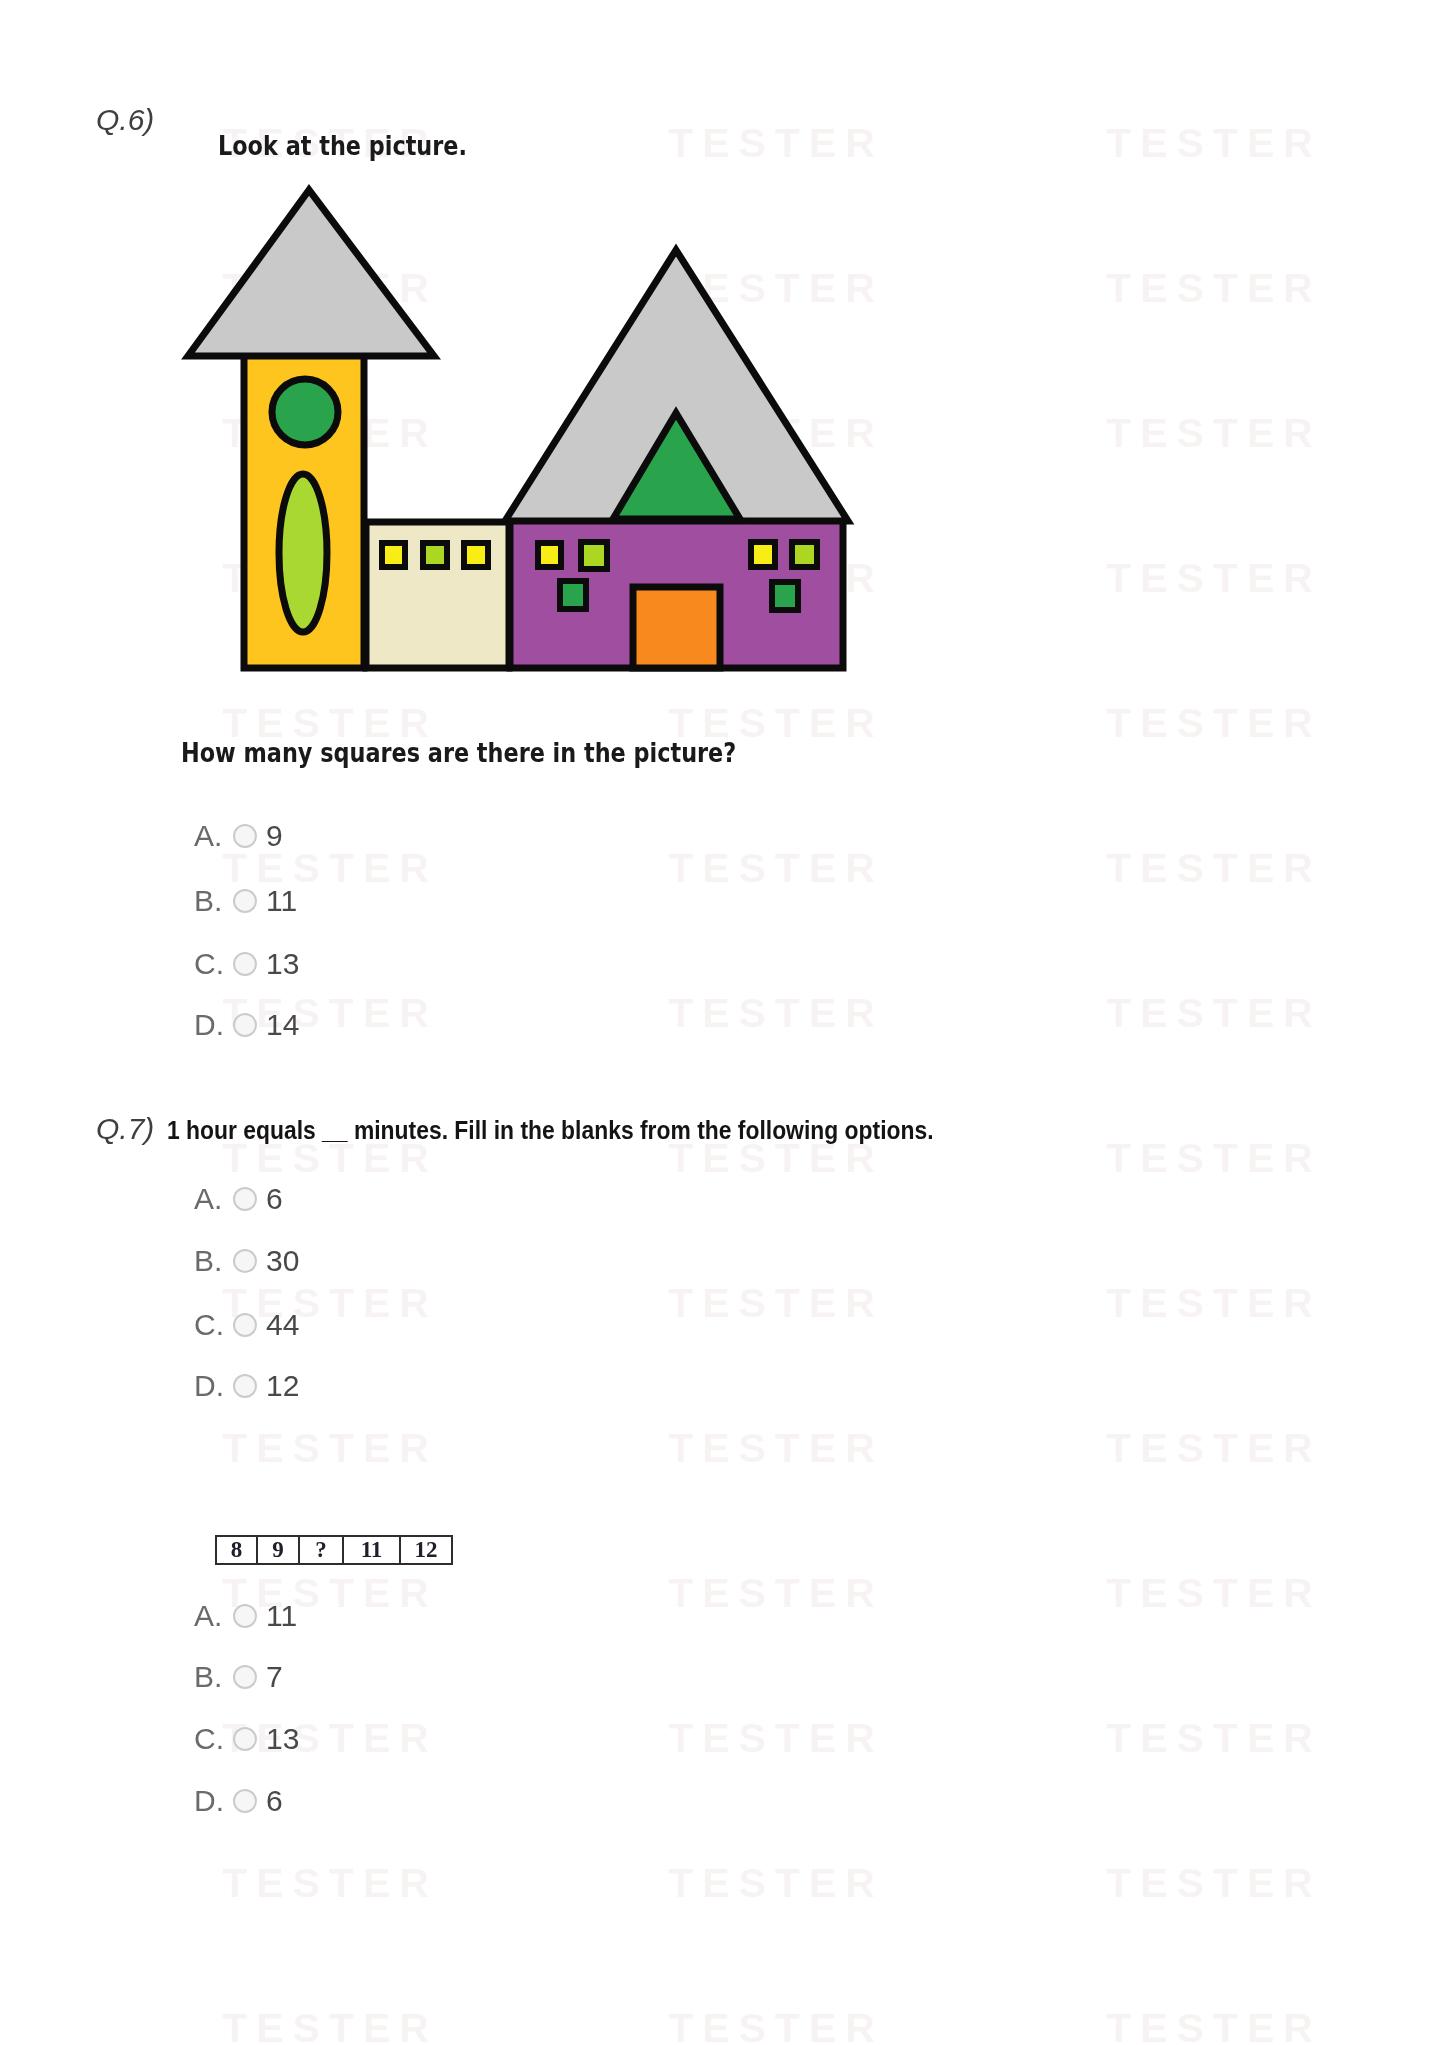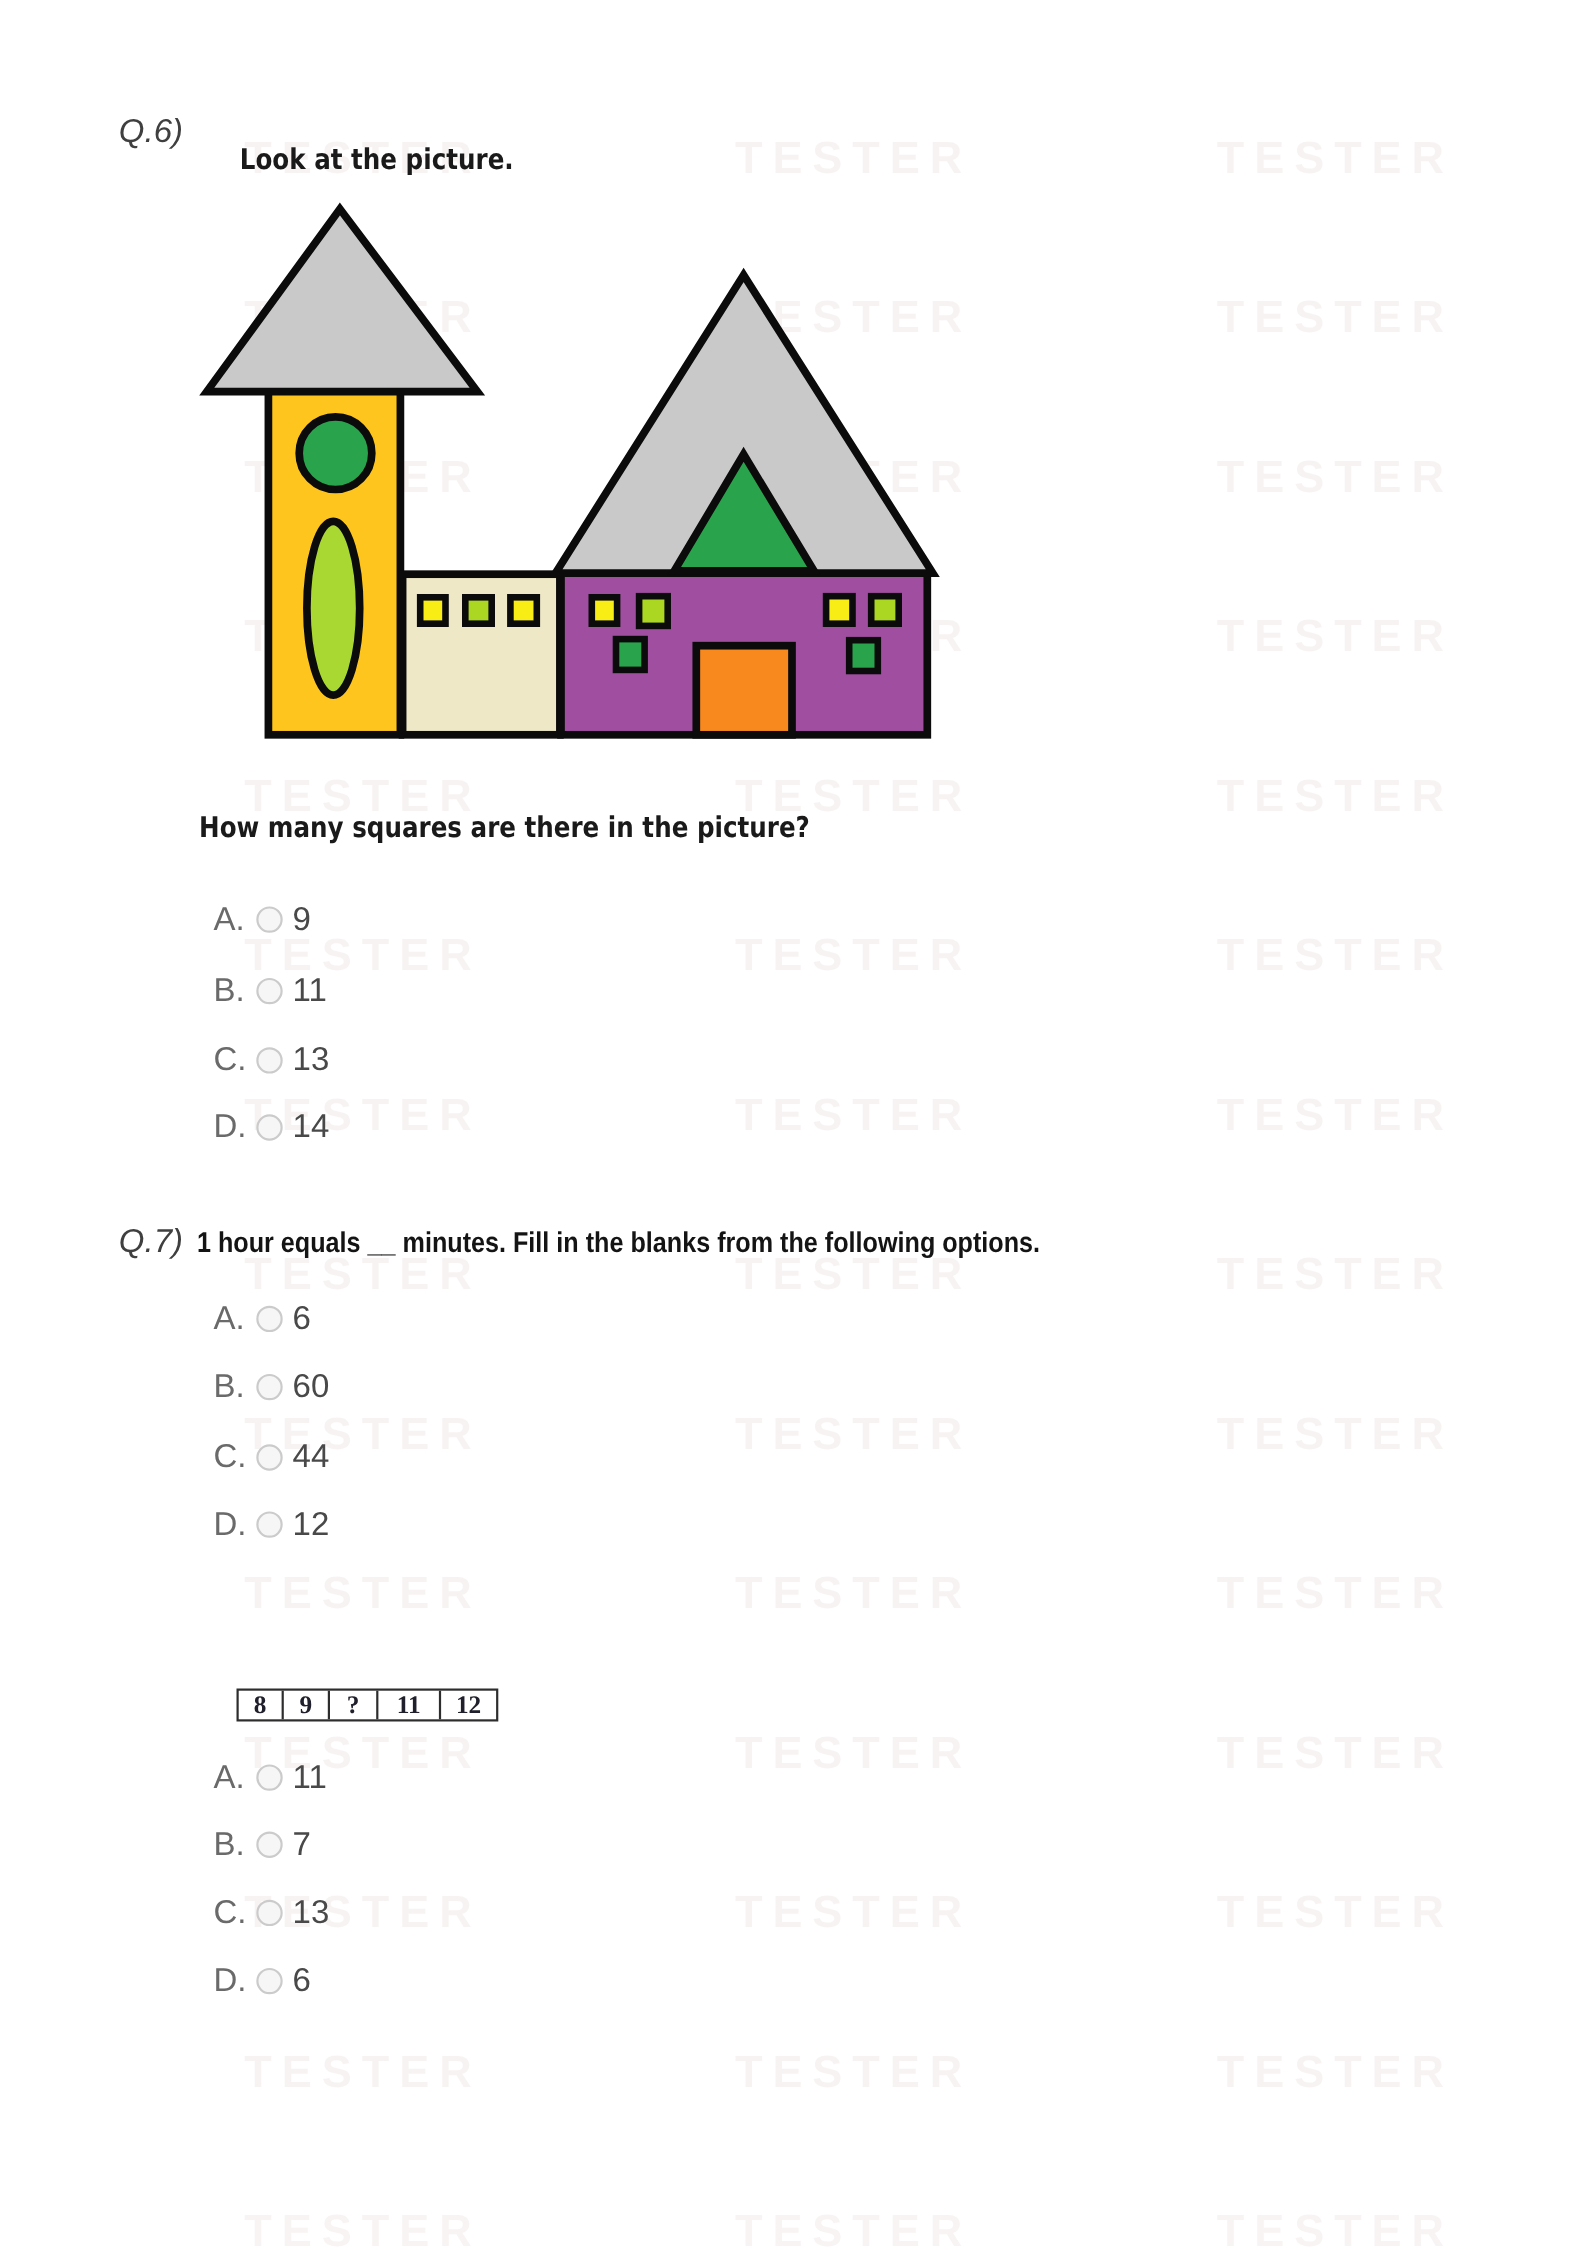--- a/index.html
+++ b/index.html
@@ -10,21 +10,20 @@
   
   .wm {
     position:absolute; width:272px; height:46px; line-height:46px;
     font-weight:bold; font-size:41px; letter-spacing:9px; white-space:nowrap; overflow:hidden;
     color:#b98888; opacity:0.09; filter:blur(0.7px); user-select:none;text-align:center;
   }
   
   .qlabel {
     font-style:italic; font-size:30px; color:#3f3f3f;
     font-family:"Liberation Sans", sans-serif;
-    margin-left:12px;
   }
   .qhead { position:absolute; display:flex; align-items:baseline; gap:13px; white-space:nowrap; }
   .qtext {
     font-weight:bold; font-size:26px; color:#141414;
     transform:scaleX(0.88); transform-origin:left bottom; white-space:nowrap;
     font-family:"Liberation Sans", sans-serif;
   }
   .prompt {
     position:absolute; font-weight:bold; font-size:26px; color:#1a1a1a;
     font-family:"DejaVu Sans", sans-serif;
@@ -156,21 +155,21 @@
   </div>
 
   <div class="opt" style="left:194px; top:1182px;">
     <span class="letter">A.</span>
     <span class="radio"></span>
     <span class="val">6</span>
   </div>
   <div class="opt" style="left:194px; top:1244px;">
     <span class="letter">B.</span>
     <span class="radio"></span>
-    <span class="val">60</span>
+    <span class="val">30</span>
   </div>
   <div class="opt" style="left:194px; top:1308px;">
     <span class="letter">C.</span>
     <span class="radio"></span>
     <span class="val">44</span>
   </div>
   <div class="opt" style="left:194px; top:1369px;">
     <span class="letter">D.</span>
     <span class="radio"></span>
     <span class="val">12</span>

